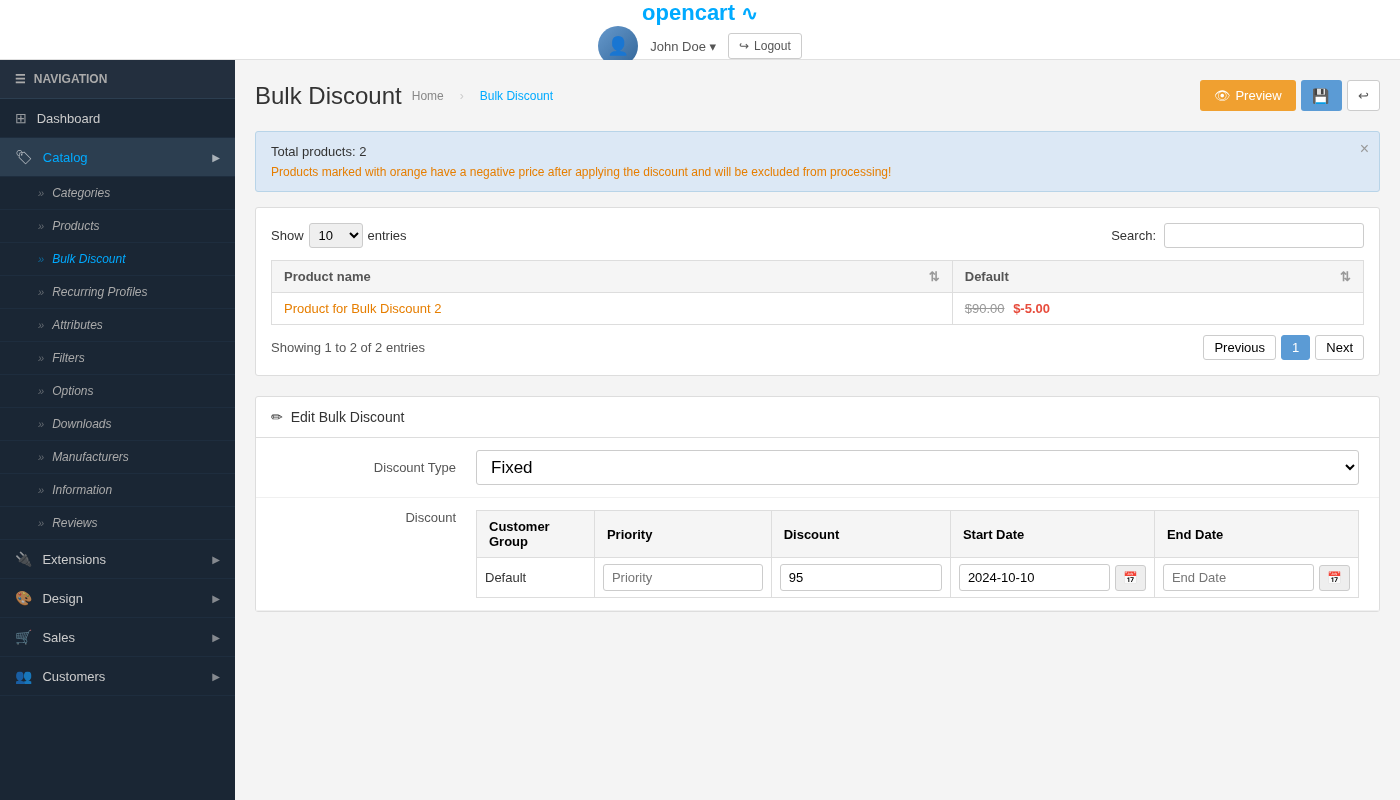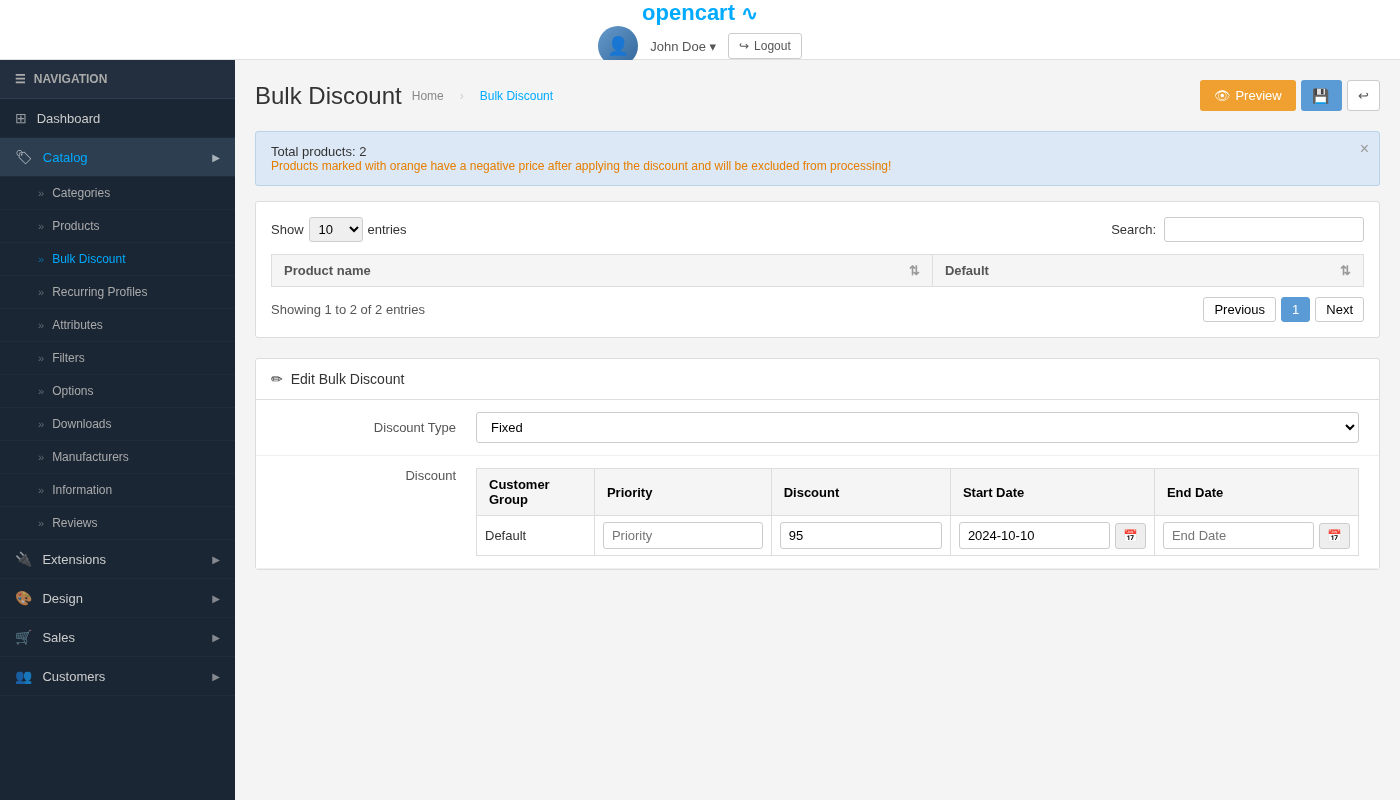--- a/index.html
+++ b/index.html
@@ -55,21 +55,21 @@
       font-size: 13px; border-bottom: 1px solid #1e2d3e;
     }
     .sidebar-item.active { background: #2c3e50; color: #fff; }
     .sidebar-item.active .sidebar-item-label { color: #00aaff; }
     .sidebar-item-left { display: flex; align-items: center; gap: 10px; }
     .sidebar-icon { font-size: 14px; opacity: 0.7; }
     .sidebar-arrow { font-size: 10px; opacity: 0.6; }
     .sub-item {
       padding: 9px 15px 9px 38px; color: #aaa; cursor: pointer;
       font-size: 12px; border-bottom: 1px solid #1e2d3e;
-      display: flex; align-items: center; gap: 8px;
+      display: flex; align-items: center; gap: 8px; font-style: italic;
     }
     .sub-item.active-sub { color: #00aaff; }
     .sub-item::before { content: '»'; opacity: 0.5; font-size: 11px; }
 
     
     .main-content {
       flex: 1; overflow-y: auto; padding: 20px;
       background: #f4f4f4;
     }
 
@@ -98,21 +98,21 @@
       background: #fff; border: 1px solid #ccc; border-radius: 3px;
       padding: 7px 10px; cursor: pointer; font-size: 13px; color: #555;
     }
 
     
     .alert-box {
       background: #dce8f5; border: 1px solid #b8d4e8;
       border-radius: 3px; padding: 12px 15px; margin-bottom: 15px;
       position: relative;
     }
-    .alert-total { font-size: 13px; color: #333; }
+    .alert-total { font-size: 13px; color: #333; margin-bottom: 6px; }
     .alert-warning { color: #e67e00; font-size: 12px; }
     .alert-close {
       position: absolute; top: 8px; right: 10px;
       color: #999; cursor: pointer; font-size: 16px;
     }
 
     
     .panel {
       background: #fff; border: 1px solid #ddd;
       border-radius: 3px; padding: 15px; margin-bottom: 20px;
@@ -176,21 +176,21 @@
       width: 200px; text-align: right; padding-right: 20px;
       font-size: 13px; color: #555; flex-shrink: 0;
     }
     .form-label .required { color: #e74c3c; margin-right: 4px; }
     .form-control {
       flex: 1; border: 1px solid #ccc; border-radius: 3px;
       padding: 6px 10px; font-size: 13px;
     }
     .form-select {
       flex: 1; border: 1px solid #ccc; border-radius: 3px;
-      padding: 6px 10px; font-size: 13px; background: #fff;
+      padding: 6px 10px; font-size: 17px; background: #fff;
       appearance: auto;
     }
     .discount-grid { width: 100%; border-collapse: collapse; font-size: 13px; }
     .discount-grid th {
       background: #f5f5f5; border: 1px solid #ddd;
       padding: 8px 12px; text-align: left; color: #000000;
     }
     .discount-grid td { border: 1px solid #ddd; padding: 6px 8px; }
     .discount-grid input[type="text"] {
       width: 100%; border: 1px solid #ccc; border-radius: 3px;
@@ -374,20 +374,27 @@
               <span>Product name</span>
               <span class="sort-icon">⇅</span>
             </th>
             <th class="sortable">
               <span>Default</span>
               <span class="sort-icon">⇅</span>
             </th>
           </tr>
         </thead>
         <tbody>
+          <tr class="orange-row">
+            <td>Product for Bulk Discount 2</td>
+            <td>
+              <span class="price-original">$90.00</span>
+              <span class="price-new negative">$-5.00</span>
+            </td>
+          </tr>
         </tbody>
       </table>
 
       <div class="pagination-area">
         <span>Showing 1 to 2 of 2 entries</span>
         <div class="pagination">
           <button>Previous</button>
           <span class="current-page">1</span>
           <button>Next</button>
         </div>

